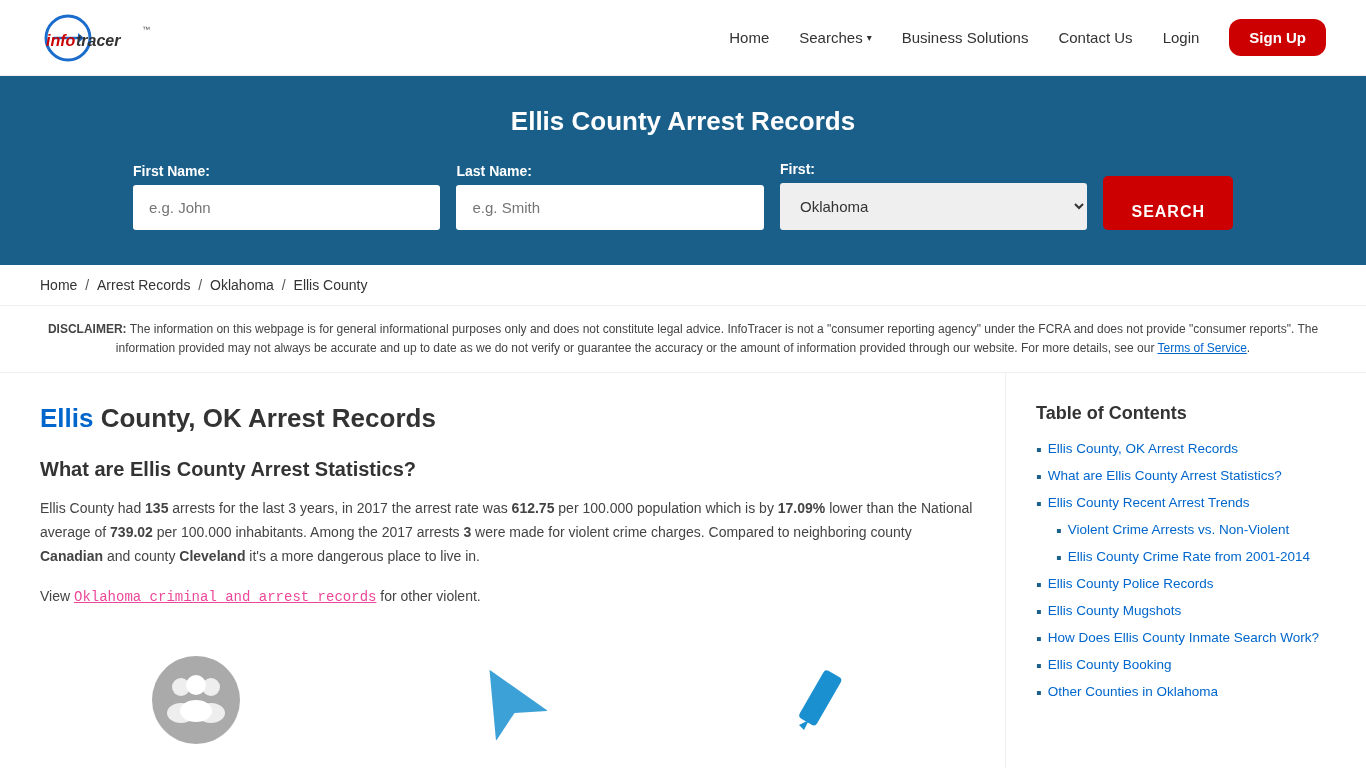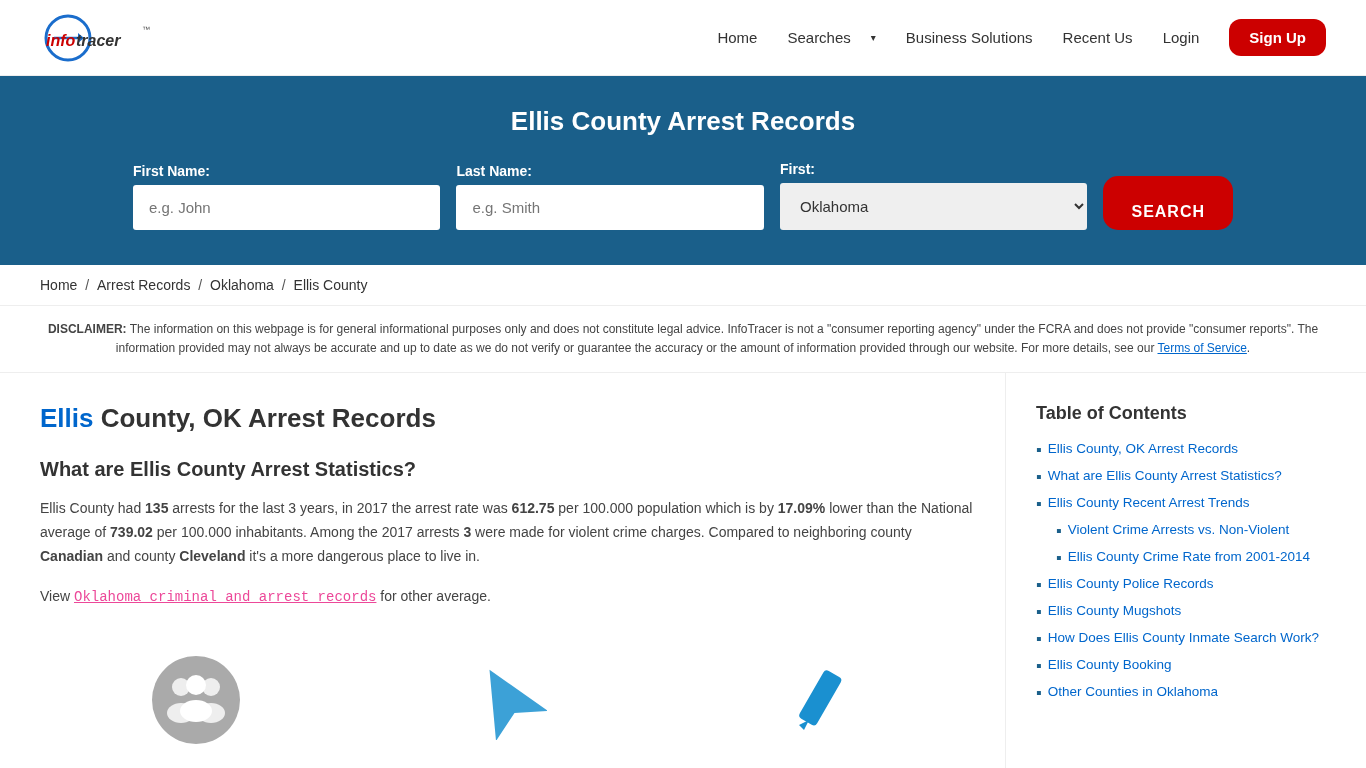--- a/index.html
+++ b/index.html
@@ -25,21 +25,21 @@
     }
     nav a {
       text-decoration: none;
       color: #333;
       font-size: 15px;
       font-weight: 500;
     }
     .nav-searches {
       display: flex;
       align-items: center;
-      gap: 20px;
+      gap: 4px;
     }
     .nav-searches .chevron {
       font-size: 10px;
       color: #333;
     }
     .btn-login {
       color: #333;
       font-size: 15px;
       font-weight: 500;
       text-decoration: none;
@@ -96,21 +96,21 @@
     .form-group-last { flex: 1; }
     .form-group-state { flex: 1; }
     .form-group select { color: #333; }
     .btn-search {
       background: #cc0000;
       color: #fff;
       border: none;
       padding: 27px 28px;
       font-size: 16px;
       font-weight: bold;
-      border-radius: 15px;
+      border-radius: 5px;
       cursor: pointer;
       letter-spacing: 1px;
       white-space: nowrap;
       height: 50px;
     }
 
     
     .breadcrumb {
       padding: 12px 40px;
       font-size: 14px;
@@ -255,21 +255,21 @@
     </svg>
   </div>
 
   <nav>
     <a href="#">Home</a>
     <div class="nav-searches">
       <a href="#">Searches</a>
       <span class="chevron">▾</span>
     </div>
     <a href="#">Business Solutions</a>
-    <a href="#">Recent Us</a>
+    <a href="#">Contact Us</a>
     <a href="#" class="btn-login">Login</a>
     <a href="#" class="btn-signup">Sign Up</a>
   </nav>
 </header>
 
 <section class="hero">
   <h1>Ellis County Arrest Records</h1>
   <div class="search-form">
     <div class="form-group form-group-first">
       <label>First Name:</label>
@@ -312,21 +312,21 @@
       <span class="blue">Ellis</span><span> County, OK Arrest Records</span>
     </h2>
 
     <h3>What are Ellis County Arrest Statistics?</h3>
 
     <p>
       <span>Ellis County had </span><strong>135</strong><span> arrests for the last 3 years, in 2017 the arrest rate was </span><strong>612.75</strong><span> per 100.000 population which is by </span><strong>17.09%</strong><span> lower than the National average of </span><strong>739.02</strong><span> per 100.000 inhabitants. Among the 2017 arrests </span><strong>3</strong><span> were made for violent crime charges. Compared to neighboring county </span><strong>Canadian</strong><span> and county </span><strong>Cleveland</strong><span> it's a more dangerous place to live in.</span>
     </p>
 
     <p>
-      <span>View </span><a href="#">Oklahoma criminal and arrest records</a><span> for other average.</span>
+      <span>View </span><a href="#">Oklahoma criminal and arrest records</a><span> for other violent.</span>
     </p>
 
     <div class="icon-row">
       <div class="icon-box">
         <svg width="90" height="90" viewBox="0 0 90 90" xmlns="http://www.w3.org/2000/svg">
           <circle cx="45" cy="45" r="44" fill="#aaa"></circle>
 
           <circle cx="30" cy="32" r="9" fill="#fff" opacity="0.8"></circle>
           <circle cx="60" cy="32" r="9" fill="#fff" opacity="0.8"></circle>
           <ellipse cx="30" cy="58" rx="14" ry="10" fill="#fff" opacity="0.8"></ellipse>

